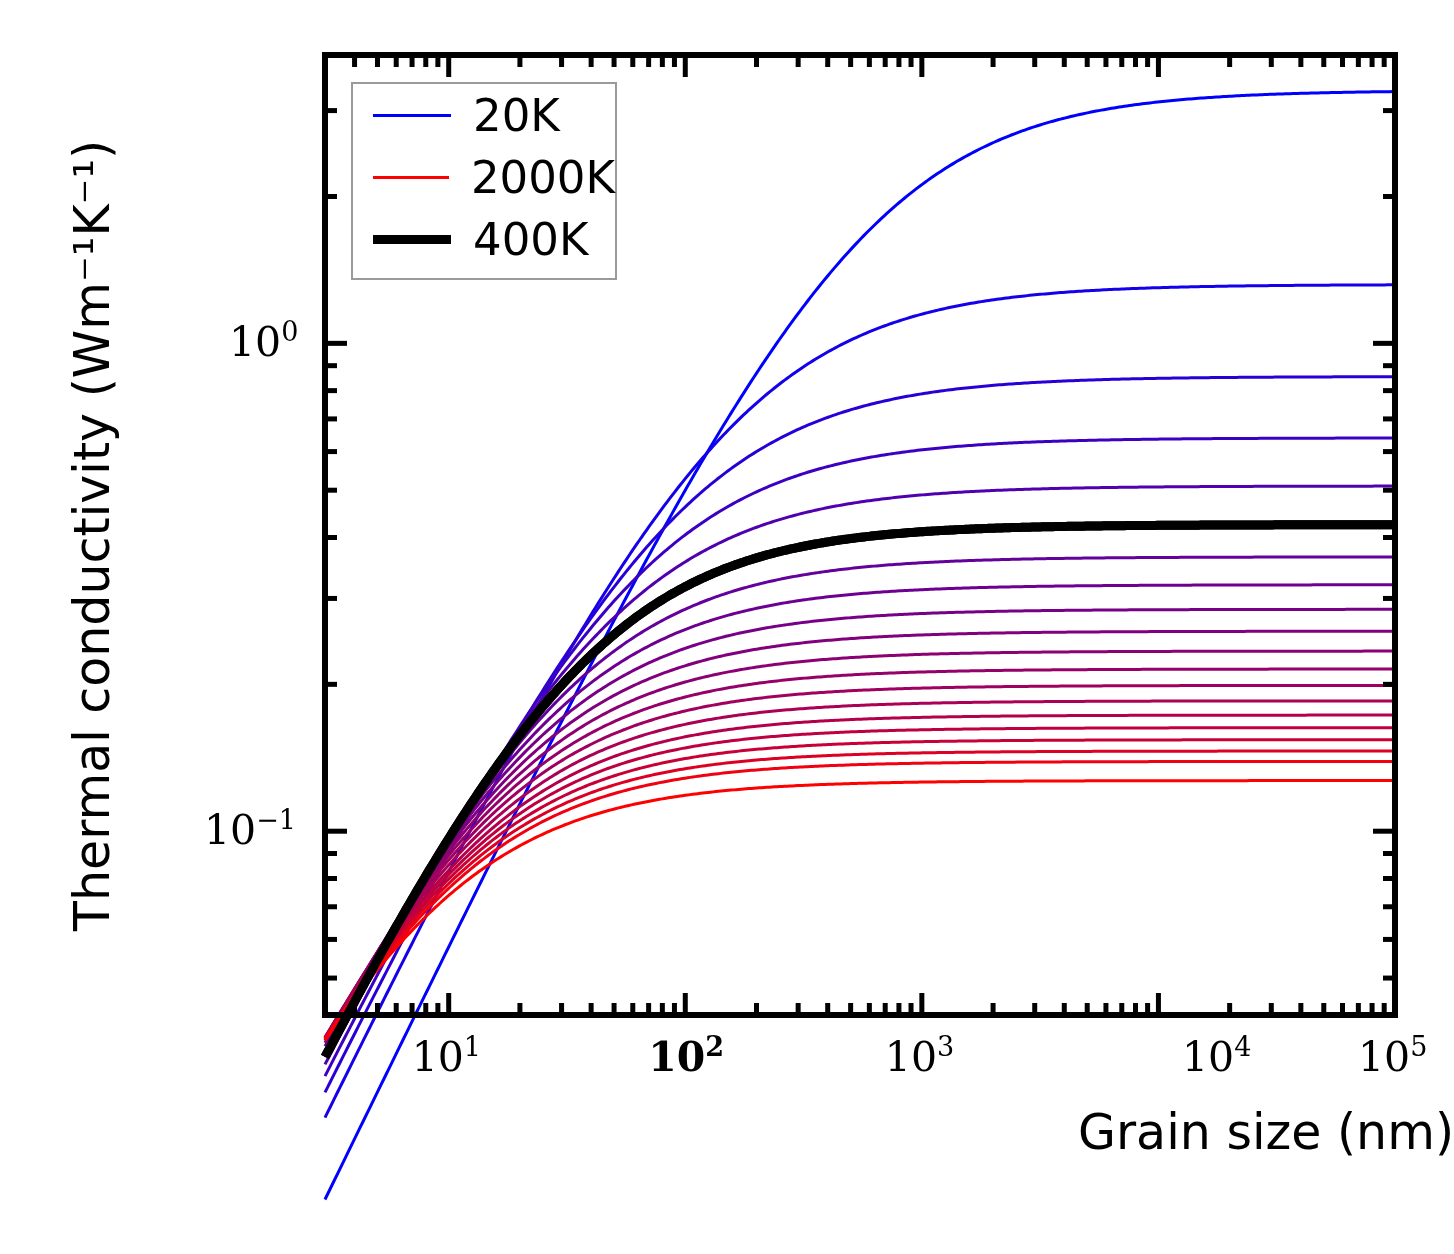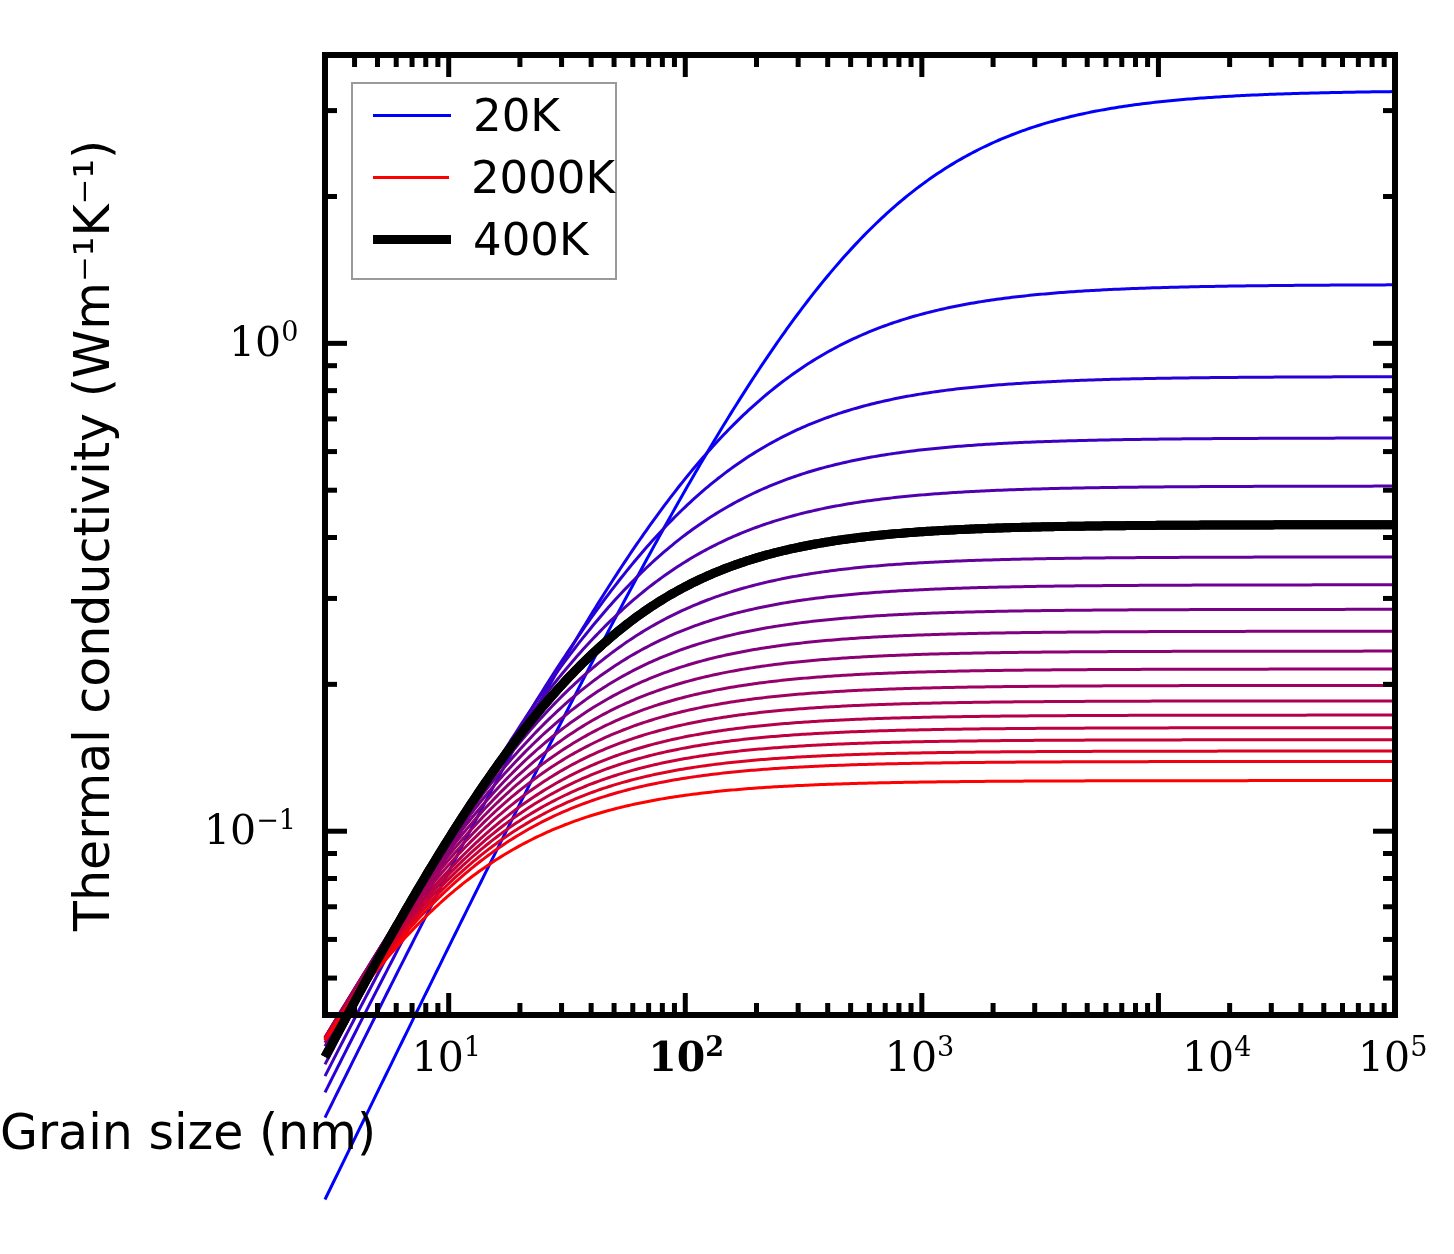--- a/index.html
+++ b/index.html
@@ -1,21 +1,21 @@
 <!DOCTYPE html>
 <html><head>
 <meta charset="utf-8">
 <title>Thermal conductivity vs grain size</title>
 <style>
   html,body{margin:0;padding:0;background:#ffffff;}
   body{width:1454px;height:1254px;font-family:"DejaVu Sans","Liberation Sans",sans-serif;overflow:hidden;}
   #fig{position:relative;width:1454px;height:1254px;background:#ffffff;}
   #plotsvg{position:absolute;left:0;top:0;width:1454px;height:1254px;}
   .axlabel{position:absolute;color:#000;font-size:49px;font-family:"DejaVu Sans","Liberation Sans",sans-serif;white-space:nowrap;}
-  #xlabel{left:0;top:1104px;width:1454px;text-align:left;}
+  #xlabel{left:0;top:1104px;width:1454px;text-align:right;}
   #ylabel{left:0;top:0;transform-origin:0 0;}
   .ticklbl{position:absolute;color:#000;font-size:41px;font-family:"DejaVu Serif","Liberation Serif",serif;white-space:nowrap;}
   .ticklbl sup{font-size:0.66em;vertical-align:super;line-height:0;}
   #legendbox{position:absolute;box-sizing:border-box;border:2px solid #9a9a9a;background:#ffffff;}
   .legrow{display:flex;align-items:center;height:62px;}
   .legline{display:inline-block;width:78px;margin-left:20px;margin-right:22px;}
   .legtxt{font-size:45px;color:#000;font-family:"DejaVu Sans","Liberation Sans",sans-serif;line-height:1;}
 </style>
 </head>
 <body>

